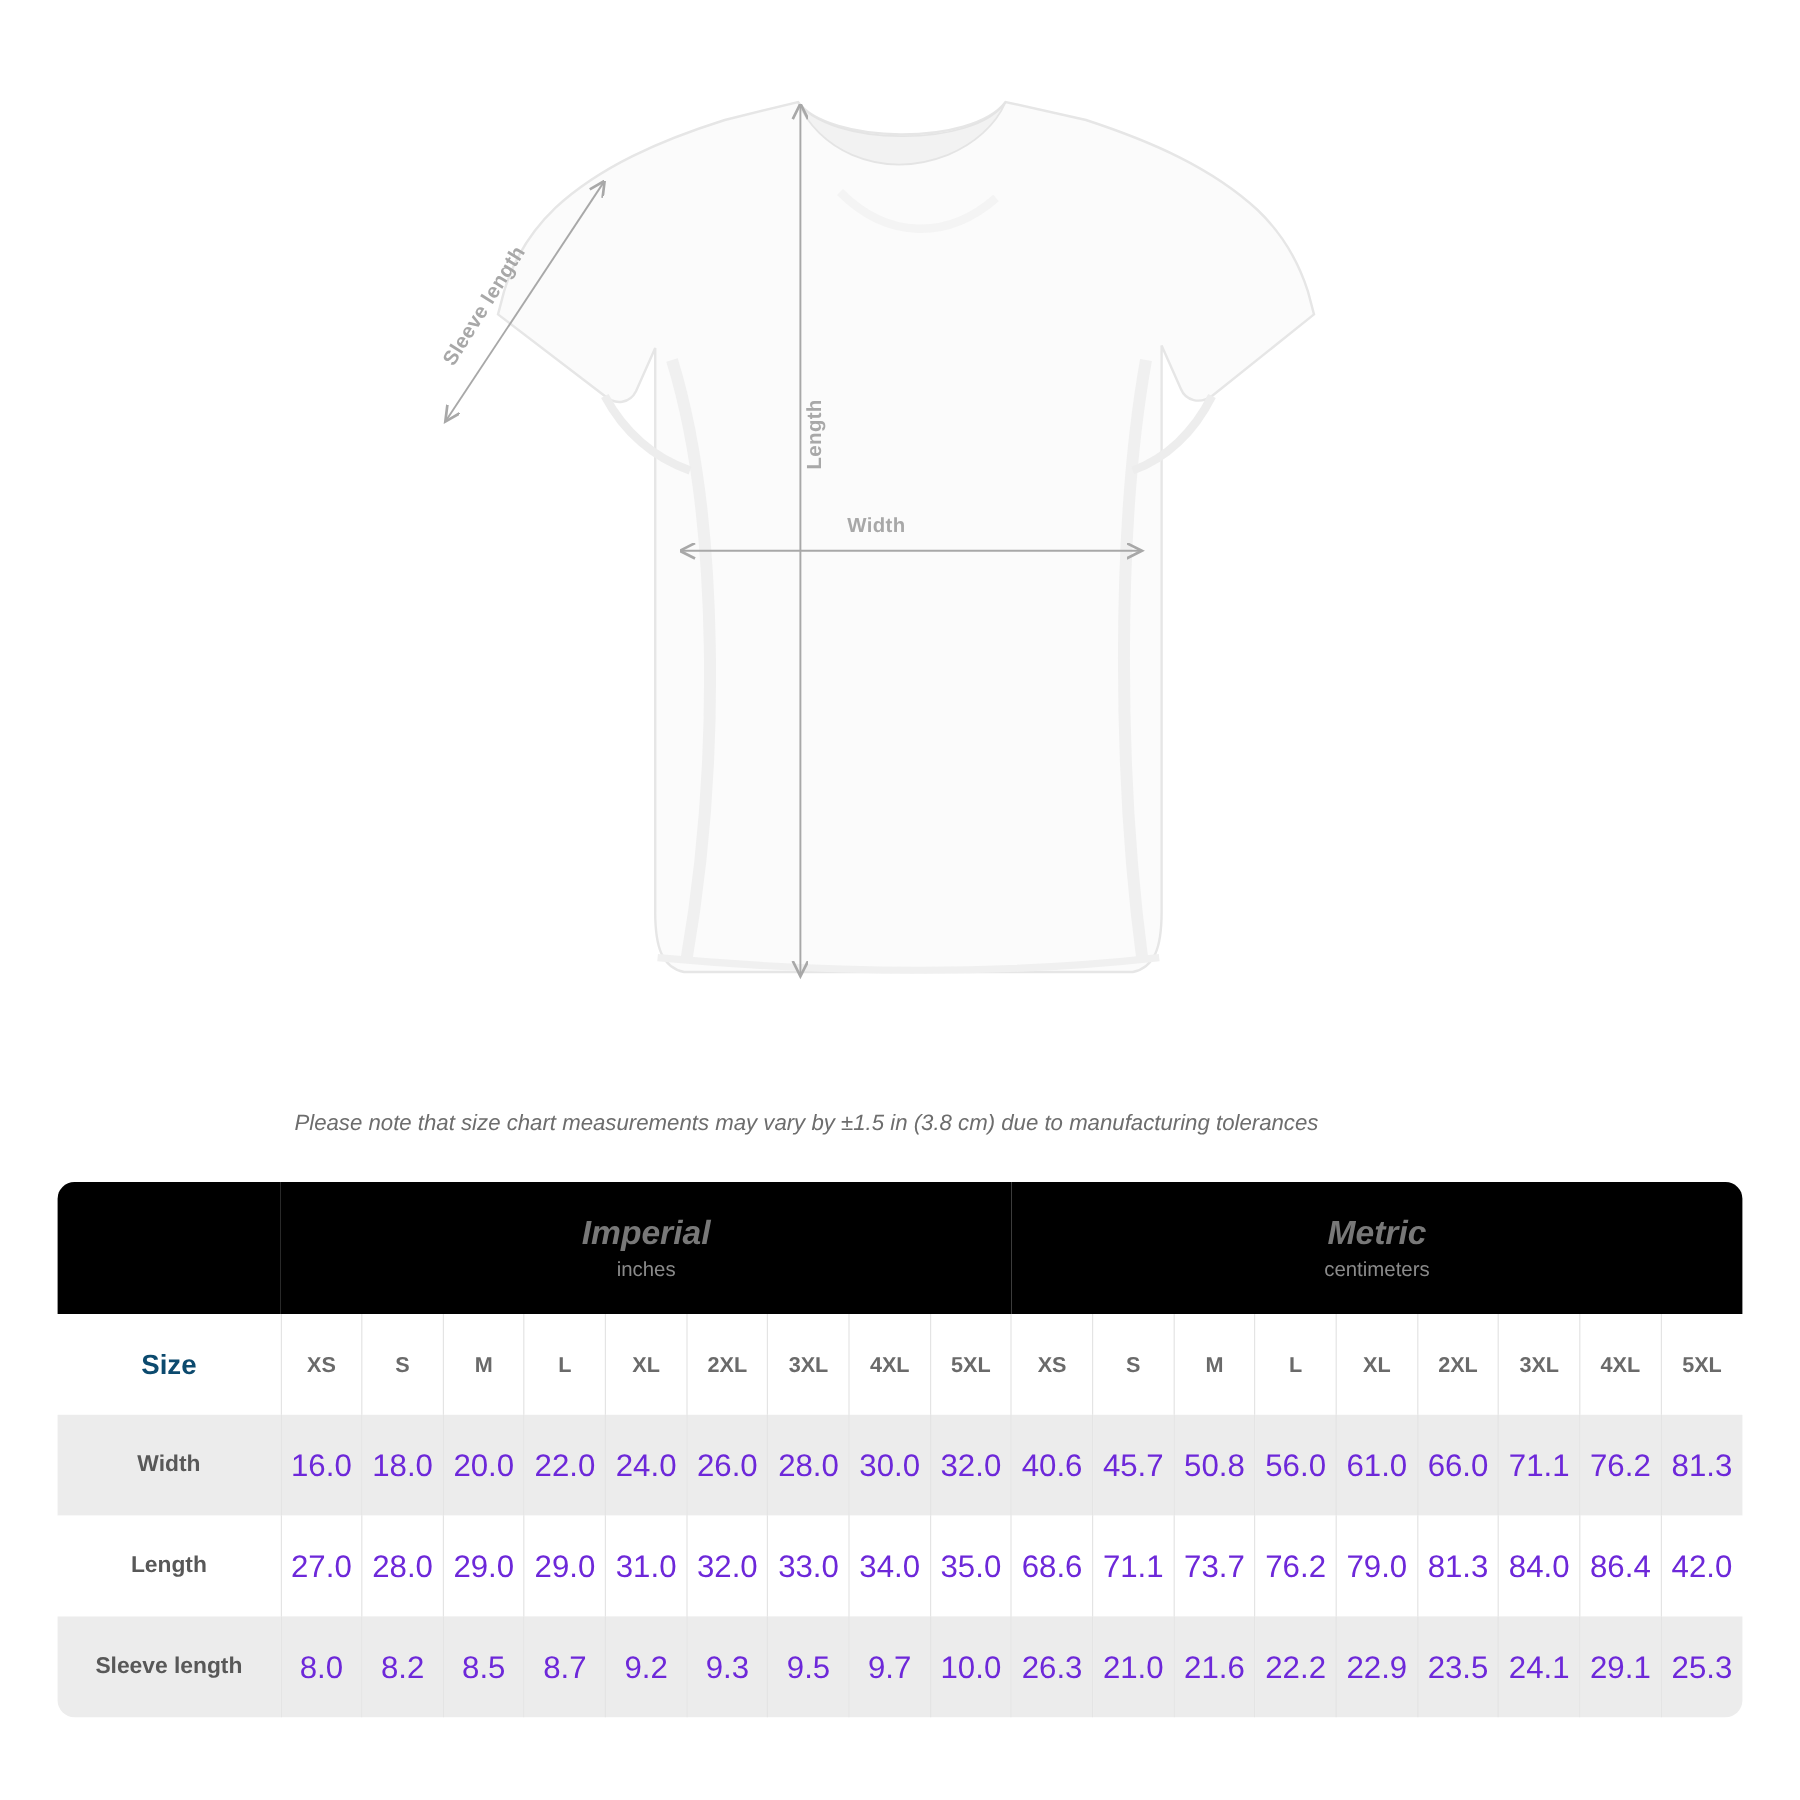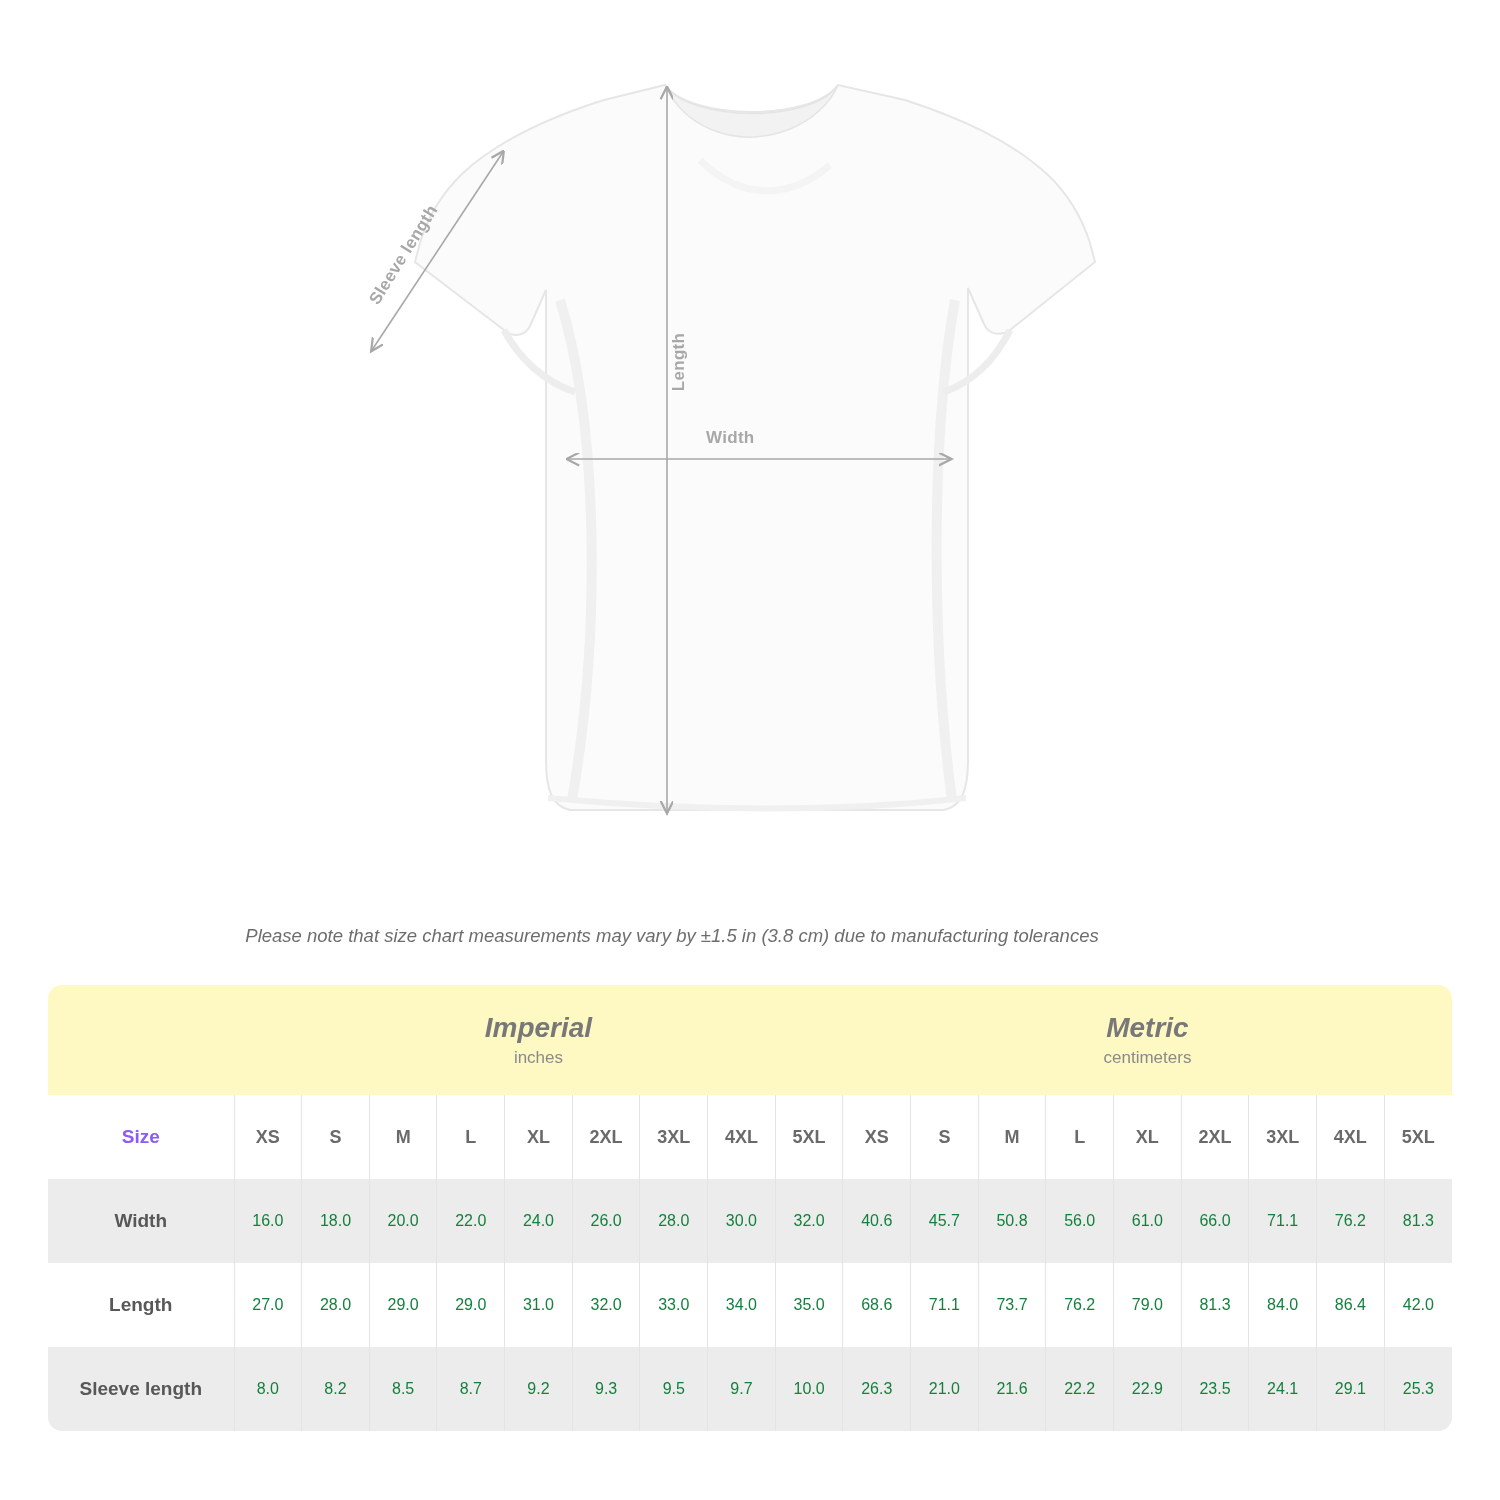--- a/index.html
+++ b/index.html
@@ -85,60 +85,60 @@
   table.size-chart th {
     border: none;
     text-align: center;
     vertical-align: middle;
     font-family: "Liberation Sans", sans-serif;
   }
 
   
   .unit-cell {
     height: 108px;
-    background: #fef9c3;
+    background: #000000;
     color: #7a7a7a;
     margin-top: 28px;
   }
   .unit-cell.first { border-top-left-radius: 14px; }
   .unit-cell.last { border-top-right-radius: 14px; text-align: center; }
   .unit-title {
     font-size: 28px;
     font-style: italic;
     font-weight: bold;
     color: #787878;
     line-height: 1.15;
   }
   .unit-sub {
     font-size: 17px;
     color: #8a8a8a;
     padding-top: 4px;
   }
 
   
   .row-head-label {
-    font-size: 19px;
-    font-weight: bold;
-    color: #8b5cf6;
+    font-size: 23px;
+    font-weight: bold;
+    color: #0c4a6e;
   }
   .size-head {
     font-size: 18px;
     font-weight: bold;
     color: #6a6a6a;
     height: 82px;
     background: #ffffff;
     border-left: 1px solid #e4e4e4 !important;
   }
   tr.size-row td { background: #ffffff; }
 
   
   tr.data-row td {
     height: 82px;
-    font-size: 16px;
-    color: #15803d;
+    font-size: 26px;
+    color: #6d28d9;
   }
   tr.shade td { background: #ececec; }
   tr.plain td { background: #ffffff; }
   tr.data-row td.row-label {
     font-weight: bold;
     font-size: 19px;
     color: #585858;
   }
   tr.data-row td.val {
     border-left: 1px solid #e4e4e4;

